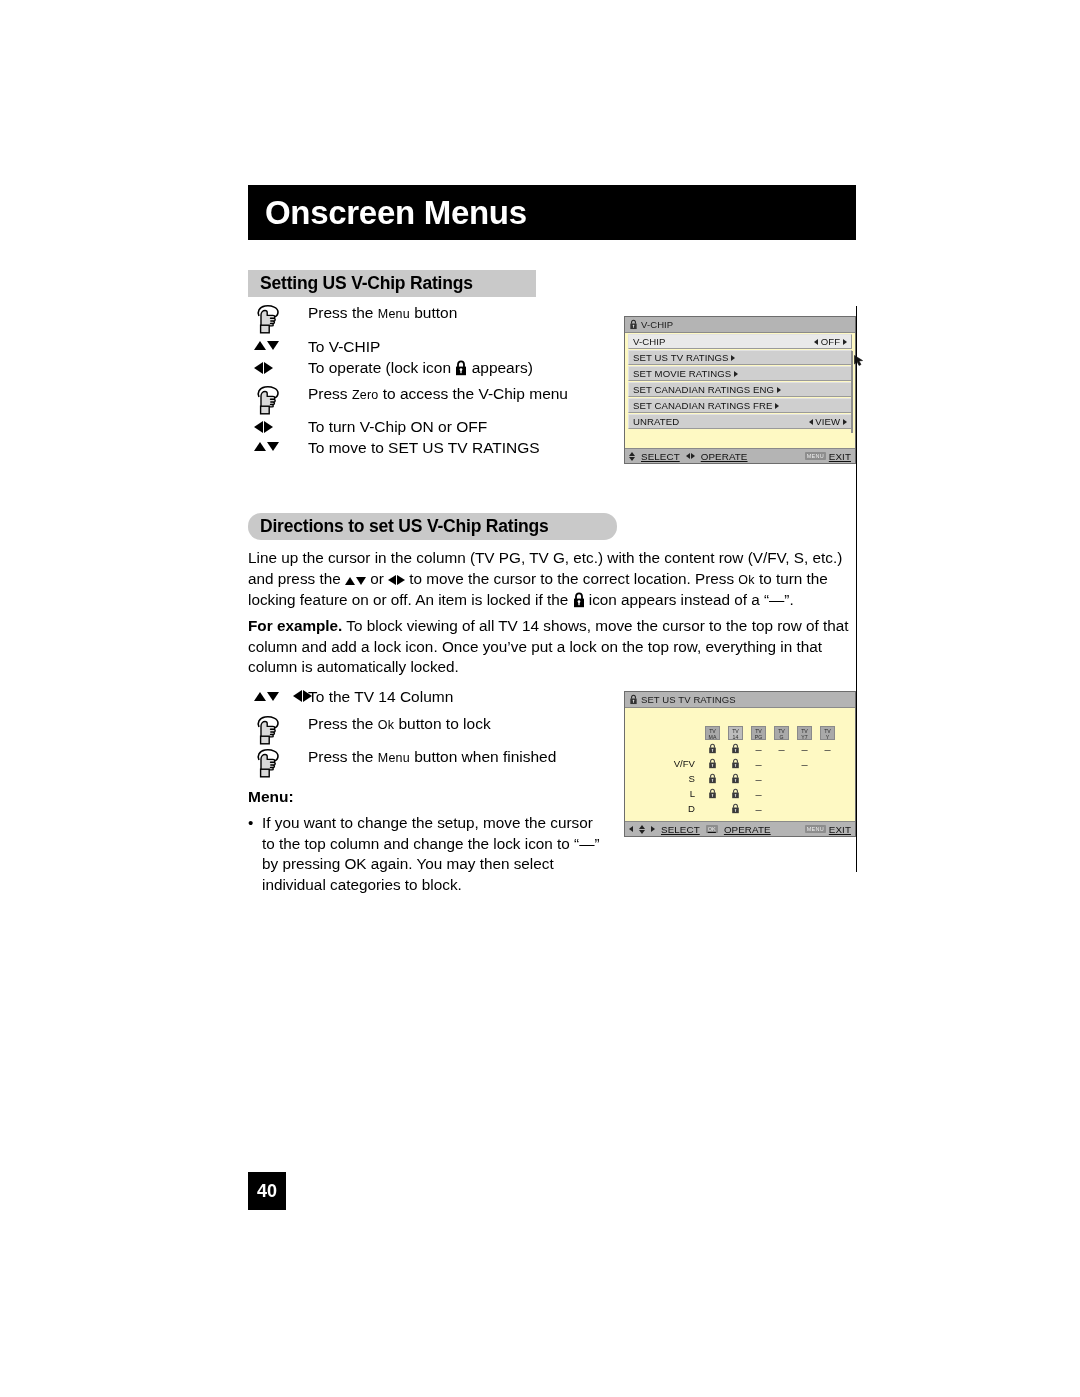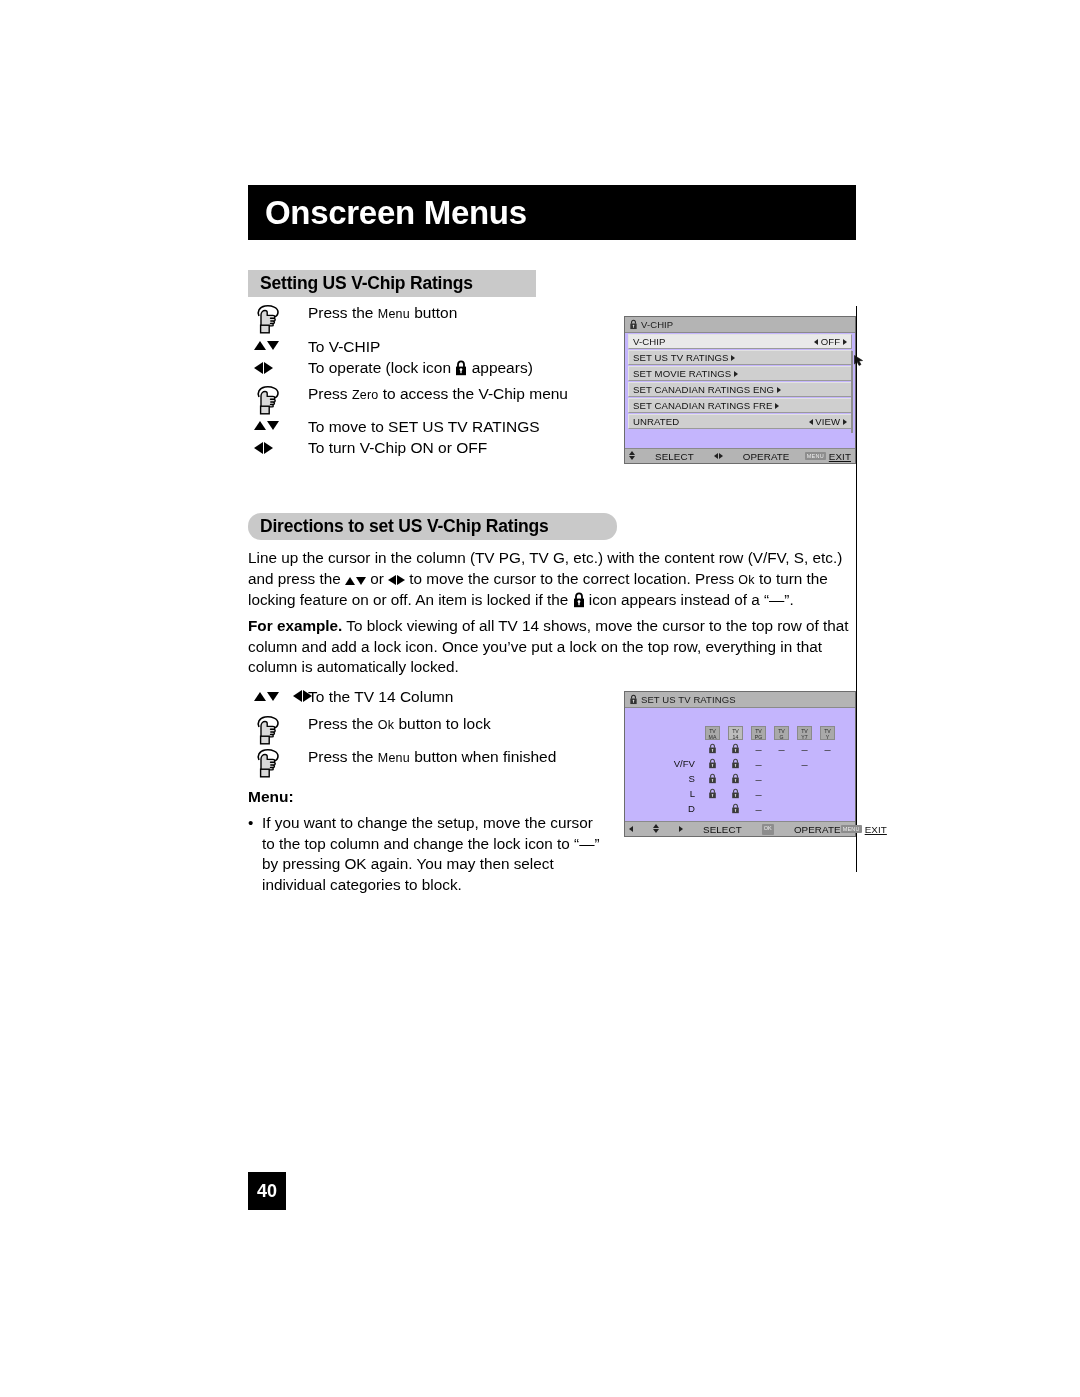--- a/index.html
+++ b/index.html
@@ -135,21 +135,21 @@
     width: 360px;
     font-size: 15.3px;
     line-height: 20.6px;
     display: flex;
   }
   #note-body .bullet { width: 14px; flex: 0 0 14px; }
 
   
   .osd {
     position: absolute;
-    background: #c4b5fd;
+    background: #fef9c3;
     border: 1px solid #6d6d6d;
     box-sizing: border-box;
     font-family: "Liberation Sans", sans-serif;
   }
   .osd-title {
     height: 15px;
     background: #b4b4b4;
     border-bottom: 1px solid #8a8a8a;
     display: flex;
     align-items: center;
@@ -187,21 +187,21 @@
     background: #b4b4b4;
     border-top: 1px solid #8a8a8a;
     display: flex;
     align-items: center;
     font-size: 9.8px;
     letter-spacing: 0.1px;
     box-sizing: border-box;
     padding: 0 4px;
     color: #111;
   }
-  .osd-foot .left { flex: 1 1 auto; display: flex; gap: 20px;}
+  .osd-foot .left { flex: 1 1 auto; display: flex; align-items: center; gap: 6px; text-decoration: underline;}
   .osd-foot .right { display: flex; align-items: center; gap: 3px; }
   .menukey {
     font-size: 5.5px;
     background: #8d8d8d;
     color: #eee;
     padding: 1px 2px;
     border-radius: 1px;
     letter-spacing: 0.2px;
   }
   .okkey {
@@ -359,35 +359,35 @@
           <path d="M7,12 C7,9 9,7.5 11,7.5 C12.5,7.5 13.2,8.4 13.2,9.6 L13.2,12.4 L19,12.4 C20.2,12.4 20.8,13 20.8,13.9 C20.8,14.8 20.2,15.3 19.2,15.3 L16.5,15.3 L19.6,15.3 C20.6,15.3 21.2,15.9 21.2,16.7 C21.2,17.5 20.6,18 19.6,18 L16.8,18 L19,18 C19.9,18 20.4,18.5 20.4,19.2 C20.4,20 19.9,20.5 19,20.5 L16.5,20.5 L18,20.5 C18.8,20.5 19.3,21 19.3,21.7 C19.3,22.4 18.8,22.9 18,22.9 L8.6,22.9 L8.6,29 L7,29 Z" fill="#d9d9d9" stroke="#000" stroke-width="1.4" stroke-linejoin="round"></path>
           <rect x="6.6" y="22.2" width="8.6" height="7.6" fill="#d9d9d9" stroke="#000" stroke-width="1.4"></rect>
         </svg>
       </div>
       <div class="txt"><span>Press </span><span class="sc">Zero</span><span> to access the V-Chip menu</span></div>
     </div>
 
     <div class="step" style="height:21px;">
       <div class="glyph" style="padding-top:4px;">
         <span class="arrows">
-            <i class="tri tri-up"></i>
-            <i class="tri tri-down"></i>
-          </span>
-      </div>
-      <div class="txt">To move to SET US TV RATINGS</div>
+            <i class="tri tri-left"></i>
+            <i class="tri tri-right"></i>
+          </span>
+      </div>
+      <div class="txt">To turn V-Chip ON or OFF</div>
     </div>
 
     <div class="step" style="height:21px;">
       <div class="glyph" style="padding-top:4px;">
         <span class="arrows">
-            <i class="tri tri-left"></i>
-            <i class="tri tri-right"></i>
-          </span>
-      </div>
-      <div class="txt">To turn V-Chip ON or OFF</div>
+            <i class="tri tri-up"></i>
+            <i class="tri tri-down"></i>
+          </span>
+      </div>
+      <div class="txt">To move to SET US TV RATINGS</div>
     </div>
 
   </div>
 
   <div class="osd" id="osd1" style="left:612px; top:316px; width:232px; height:148px;">
     <div class="osd-title">
       <span class="lk">
         <svg class="osdlock" viewBox="0 0 12 16">
             <path d="M3.2,7 L3.2,4.8 C3.2,3 4.4,1.8 6,1.8 C7.6,1.8 8.8,3 8.8,4.8 L8.8,7" fill="none" stroke="#222" stroke-width="1.5"></path>
             <rect x="1.4" y="6.6" width="9.2" height="8" fill="#333"></rect>

